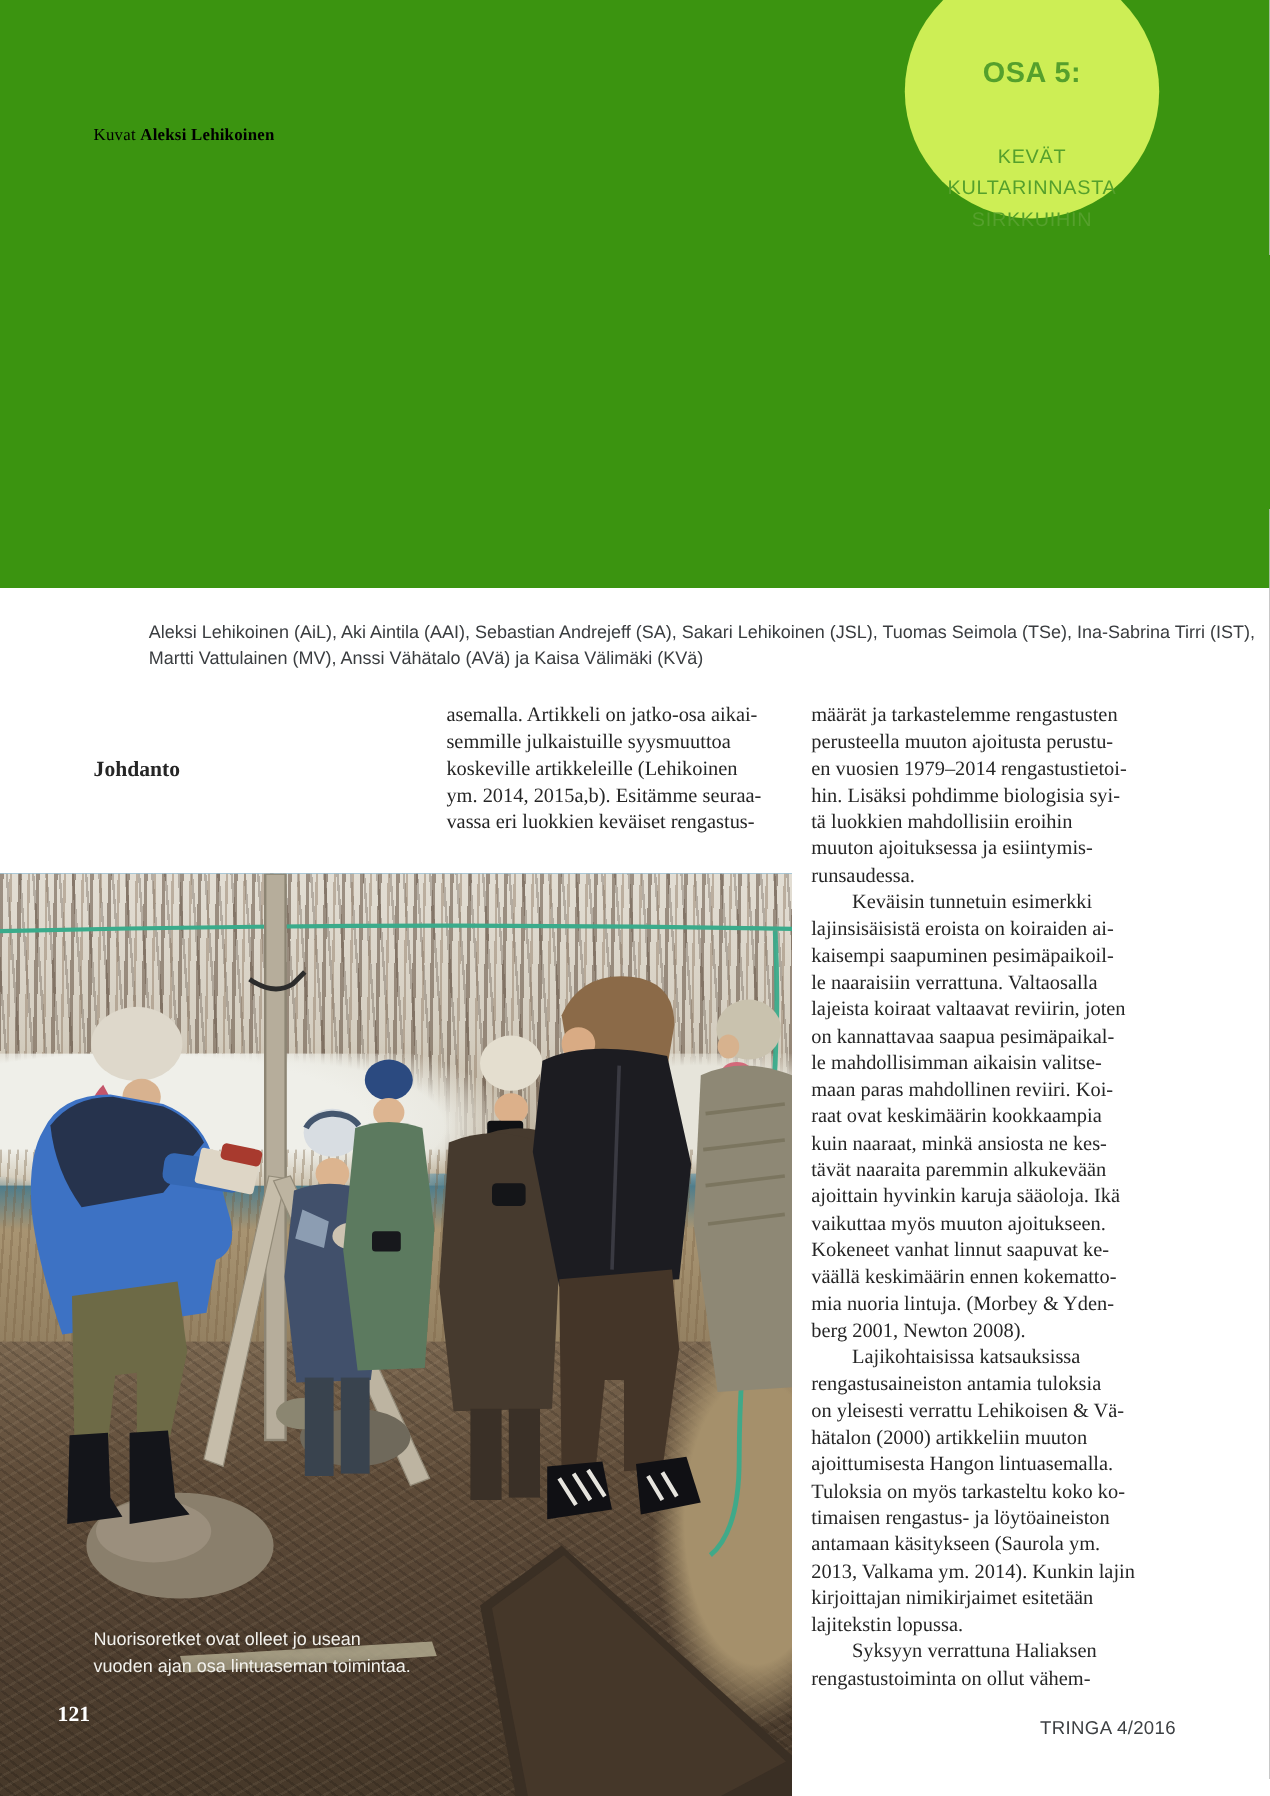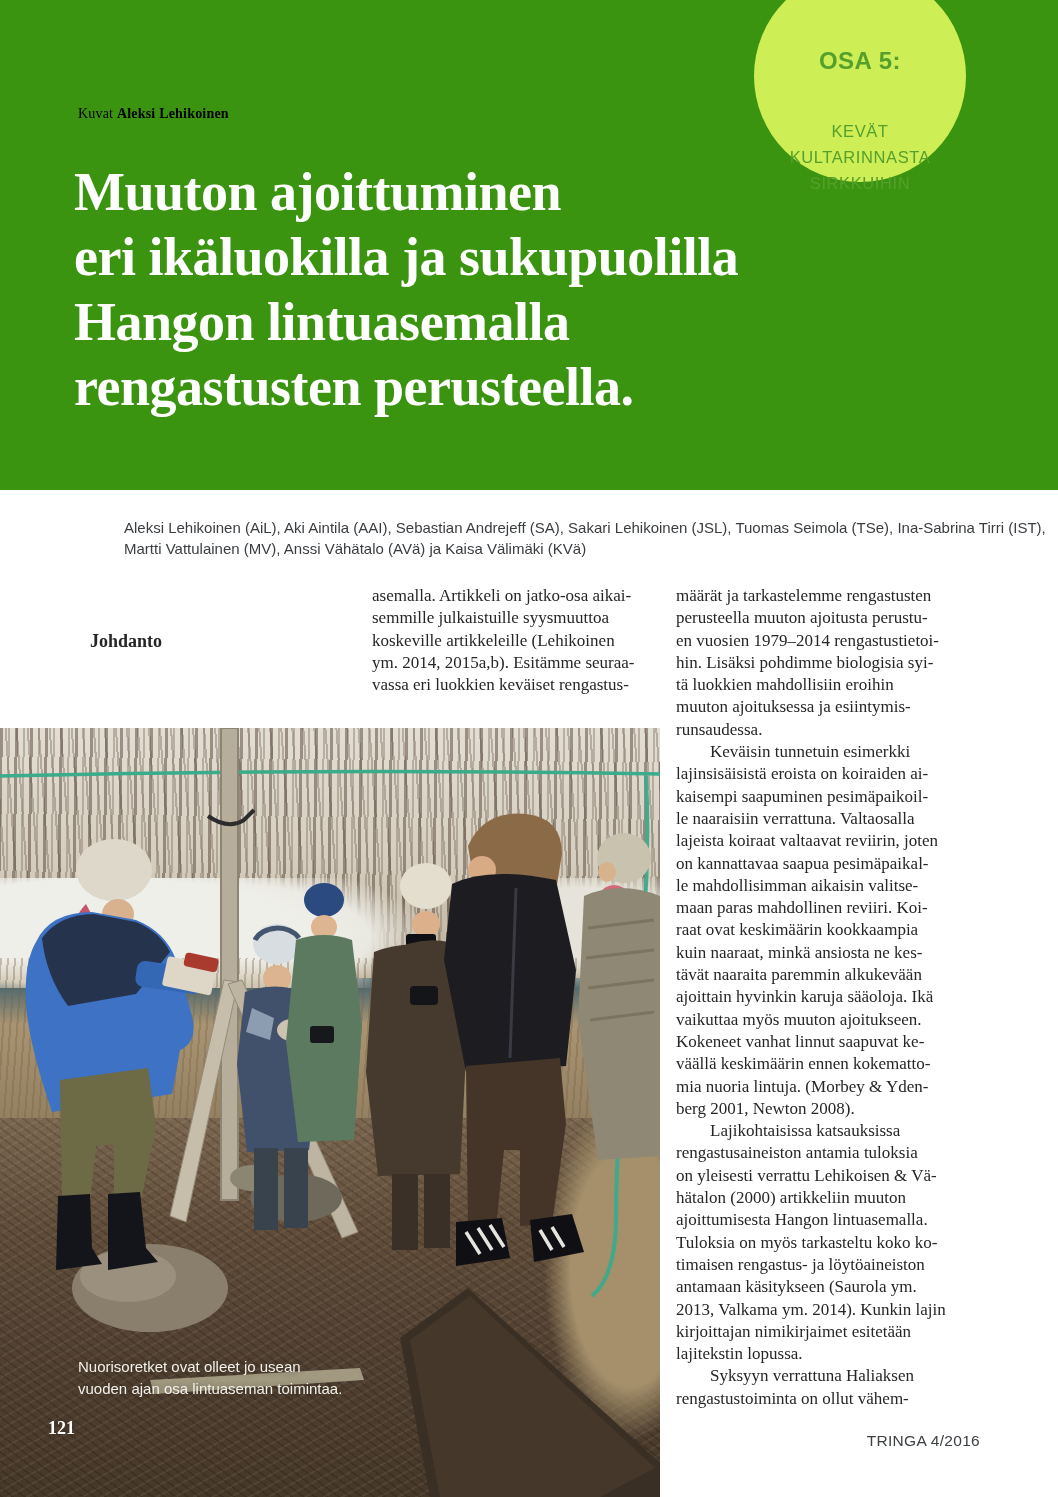--- a/index.html
+++ b/index.html
@@ -43,31 +43,31 @@
     position:absolute; left:78px; top:517px;
     font-family:"Liberation Sans","DejaVu Sans",sans-serif;
     font-size:15px; line-height:21px; color:#3a3d40; white-space:pre;margin-left:46px;
   }
   
   .col{
     position:absolute; top:585px; width:302px;
     font-size:17px; line-height:22.3px; color:var(--body-text,#262626);
     white-space:pre;
   }
-  .col-1{left:78px;margin-left:12px;}
+  .col-1{left:78px;}
   .col-2{left:372px;}
   .col-3{left:676px;}
   .col h2{
     margin:0; font-size:18px; line-height:22.3px; font-weight:700;
     color:var(--body-text,#262626);
   }
   
   .photo{
     position:absolute; left:0; top:728px; width:660px; height:769px;
-    margin:0; overflow:hidden; background:#0c4a6e;
+    margin:0; overflow:hidden; background:#0369a1;
   }
   .ph-sky{
     position:absolute; left:0; top:0; width:660px; height:250px;
     background:
       repeating-linear-gradient(91deg, rgba(86,66,50,.5) 0 3px, rgba(0,0,0,0) 3px 8px, rgba(140,118,96,.45) 8px 10px, rgba(0,0,0,0) 10px 15px),
       repeating-linear-gradient(86deg, rgba(64,48,36,.28) 0 2px, rgba(0,0,0,0) 2px 11px),
       linear-gradient(180deg,#e3ded4 0%,#d4cdbf 55%,#b9ac96 100%);
   }
   .ph-snow{
     position:absolute; left:0; top:150px; width:660px; height:110px;
@@ -120,24 +120,20 @@
   <header class="band">
     <div class="credit"><span>Kuvat</span> <b>Aleksi Lehikoinen</b></div>
 
     <div class="badge">
       <div class="b1">OSA 5:</div>
       <div class="b2">KEVÄT
 KULTARINNASTA
 SIRKKUIHIN</div>
     </div>
 
-    <h1 class="title">Muuton ajoittuminen
-eri ikäluokilla ja sukupuolilla
-Hangon lintuasemalla
-rengastusten perusteella.</h1>
   </header>
 
   <div class="authors">Aleksi Lehikoinen (AiL), Aki Aintila (AAI), Sebastian Andrejeff (SA), Sakari Lehikoinen (JSL), Tuomas Seimola (TSe), Ina-Sabrina Tirri (IST),
 Martti Vattulainen (MV), Anssi Vähätalo (AVä) ja Kaisa Välimäki (KVä)</div>
 
   <main>
     <div class="col col-1">
       <h2>Johdanto</h2>
     </div>
     <div class="col col-2"><span>asemalla. Artikkeli on jatko-osa aikai-

